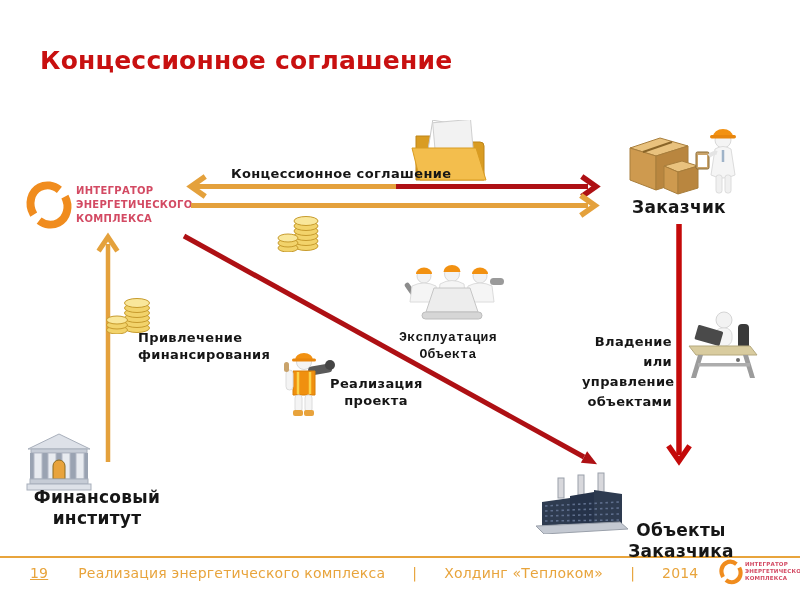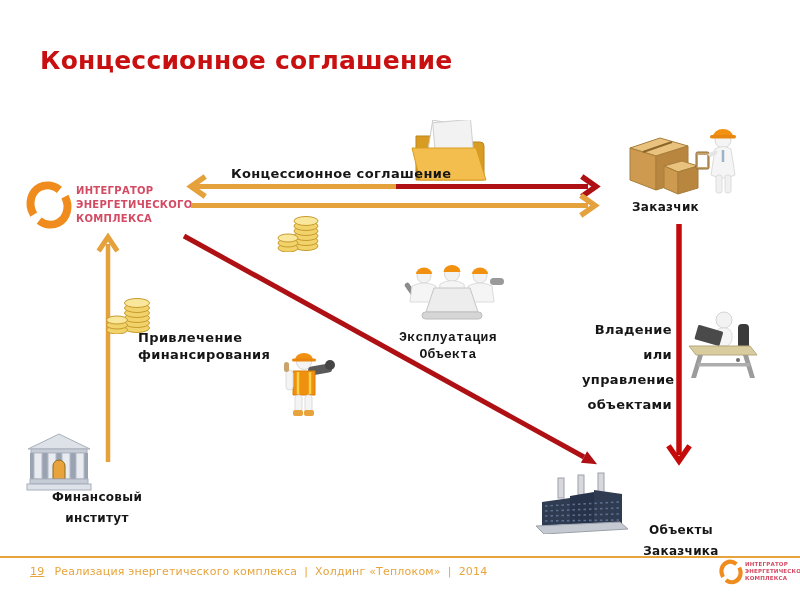--- a/index.html
+++ b/index.html
@@ -11,49 +11,49 @@
   .title{left:40px;top:44px;font-size:25px;font-weight:bold;line-height:33px;letter-spacing:.2px;}
   .title .l1{color:var(--title-orange);}
   .title .l2{color:var(--title-red);}
 
   
   .logo-text{left:76px;top:184px;color:var(--logo-red);font-weight:bold;font-size:10px;line-height:14px;letter-spacing:.3px;}
 
   
   .lbl{color:#161616;font-weight:bold;font-size:13px;line-height:17px;letter-spacing:.35px;z-index:3;}
   .nowrap{white-space:nowrap;}
-  .big{font-size:12px;line-height:21px;letter-spacing:.3px;}
+  .big{font-size:17px;line-height:21px;letter-spacing:.3px;}
   .ctr{text-align:center;}
   .rgt{text-align:right;}
 
   .lbl-agreement{left:231px;top:165px;}
   .lbl-fee{left:317px;top:211px;}
   .lbl-financing{left:118px;top:329px;width:138px;margin-left:20px;}
   .lbl-implementation{left:330px;top:375px;width:92px;}
   .lbl-operation{left:392px;top:329px;width:112px;font-family:Liberation Mono, monospace;}
-  .lbl-ownership{left:582px;top:317px;width:90px;line-height:25px;}
+  .lbl-ownership{left:582px;top:332px;width:90px;line-height:20px;}
   .lbl-customer{left:632px;top:197px;}
   .lbl-fininst{left:22px;top:487px;width:150px;}
   .lbl-facilities{left:625px;top:476px;width:112px;margin-top:44px;}
 
   
   .icon{z-index:2;}
 
   
   .arrows{left:0;top:0;z-index:1;pointer-events:none;}
   .ln-gold{stroke:var(--arrow-gold);stroke-width:5;fill:none;}
   .ln-gold-thin{stroke:var(--arrow-gold);stroke-width:4.5;fill:none;}
   .ln-dred{stroke:var(--arrow-darkred);stroke-width:5;fill:none;}
   .ln-red{stroke:var(--arrow-red);stroke-width:5.5;fill:none;}
   .hd{stroke-width:5.5;fill:none;stroke-linecap:square;stroke-linejoin:miter;}
   .fill-dred{fill:var(--arrow-darkred);}
 
   
   .footer-line{left:0;top:556px;width:800px;height:2px;background:var(--footer-orange);}
-  .footer{left:30px;top:565px;display:flex;align-items:flex-end;color:var(--footer-orange);font-size:11px;letter-spacing:.2px;}
+  .footer{left:30px;top:565px;display:flex;align-items:flex-end;color:var(--footer-orange);font-size:14px;letter-spacing:.2px;gap:20px;}
   .footer .pg{text-decoration:underline;margin-right:10px;}
   .footer .sep{margin:0 7px;}
   .mini-logo-text{left:745px;top:561px;color:var(--logo-red);font-weight:bold;font-size:5.5px;line-height:7px;letter-spacing:.2px;}
 </style>
 </head>
 <body>
 
 <div class="slide">
 
   <div class="abs title">
@@ -159,20 +159,21 @@
     <path d="M15,23 h22 v24 h-22 z" fill="#F0900F" stroke="#D87F08" rx="3"></path>
     <line x1="20" y1="24" x2="20" y2="46" stroke="#FBD34A" stroke-width="2.5"></line>
     <line x1="32" y1="24" x2="32" y2="46" stroke="#FBD34A" stroke-width="2.5"></line>
     <rect x="8" y="22" width="7" height="20" rx="3.5" fill="#F4F4F4" stroke="#DCDCDC"></rect>
     <rect x="6" y="14" width="5" height="10" rx="2.5" fill="#C9A36B"></rect>
     <rect x="17" y="47" width="7" height="17" rx="3" fill="#F4F4F4" stroke="#DCDCDC"></rect>
     <rect x="27" y="47" width="7" height="17" rx="3" fill="#F4F4F4" stroke="#DCDCDC"></rect>
     <rect x="15" y="62" width="10" height="6" rx="2" fill="#E8A33C"></rect>
     <rect x="26" y="62" width="10" height="6" rx="2" fill="#E8A33C"></rect>
   </svg>
+  <div class="abs lbl ctr lbl-implementation">Реализация проекта</div>
 
   <svg class="abs icon" style="left:400px;top:262px" width="104" height="62" viewBox="0 0 104 62">
     <g>
       <rect x="8" y="20" width="5" height="16" rx="2.5" fill="#8C8C8C" transform="rotate(-35 10 28)"></rect>
       <rect x="90" y="16" width="14" height="7" rx="3.5" fill="#9A9A9A"></rect>
       <circle cx="24" cy="14" r="7" fill="#F2F2F2" stroke="#D8D8D8"></circle>
       <path d="M16,12 a8,6.5 0 0 1 16,0 z" fill="#F29111"></path>
       <circle cx="52" cy="12" r="7.5" fill="#F2F2F2" stroke="#D8D8D8"></circle>
       <path d="M43.5,10 a8.5,7 0 0 1 17,0 z" fill="#F29111"></path>
       <circle cx="80" cy="14" r="7" fill="#F2F2F2" stroke="#D8D8D8"></circle>

